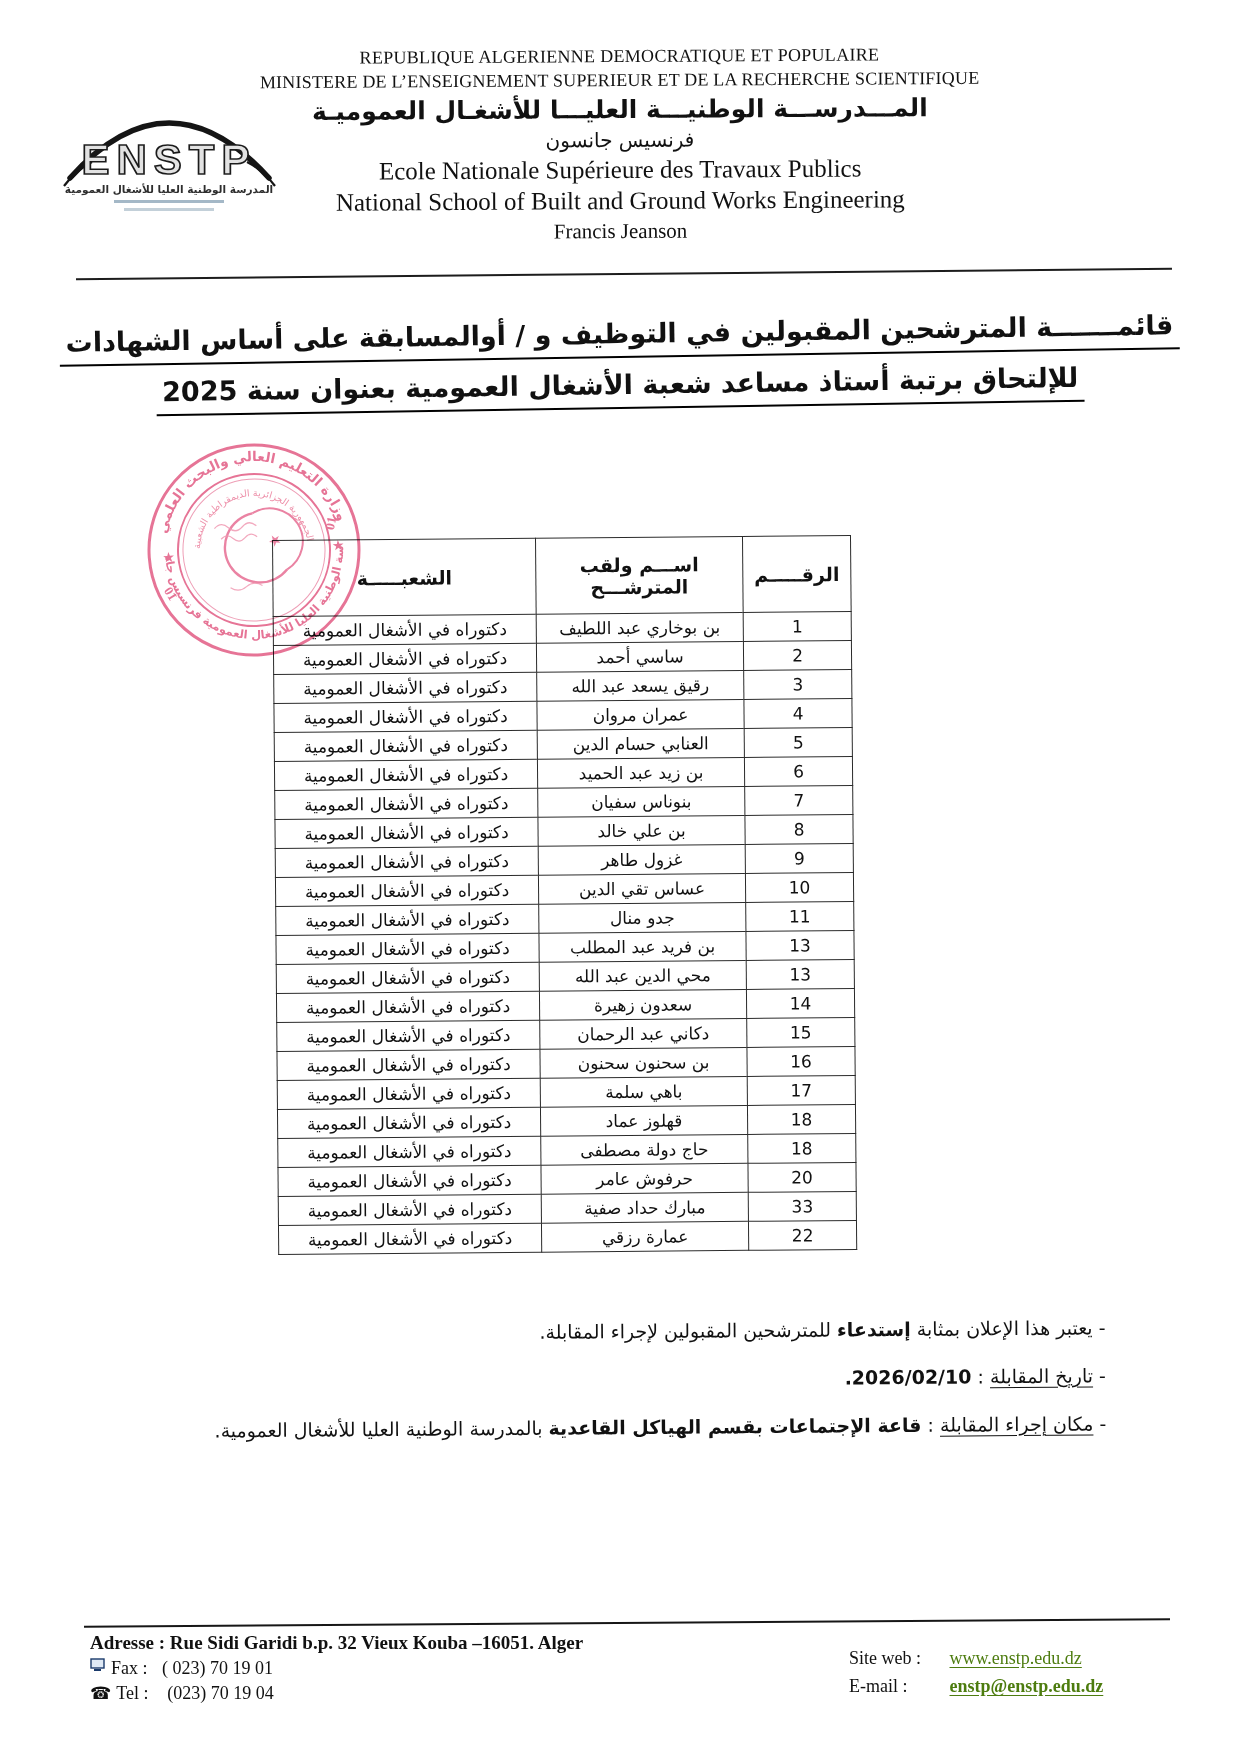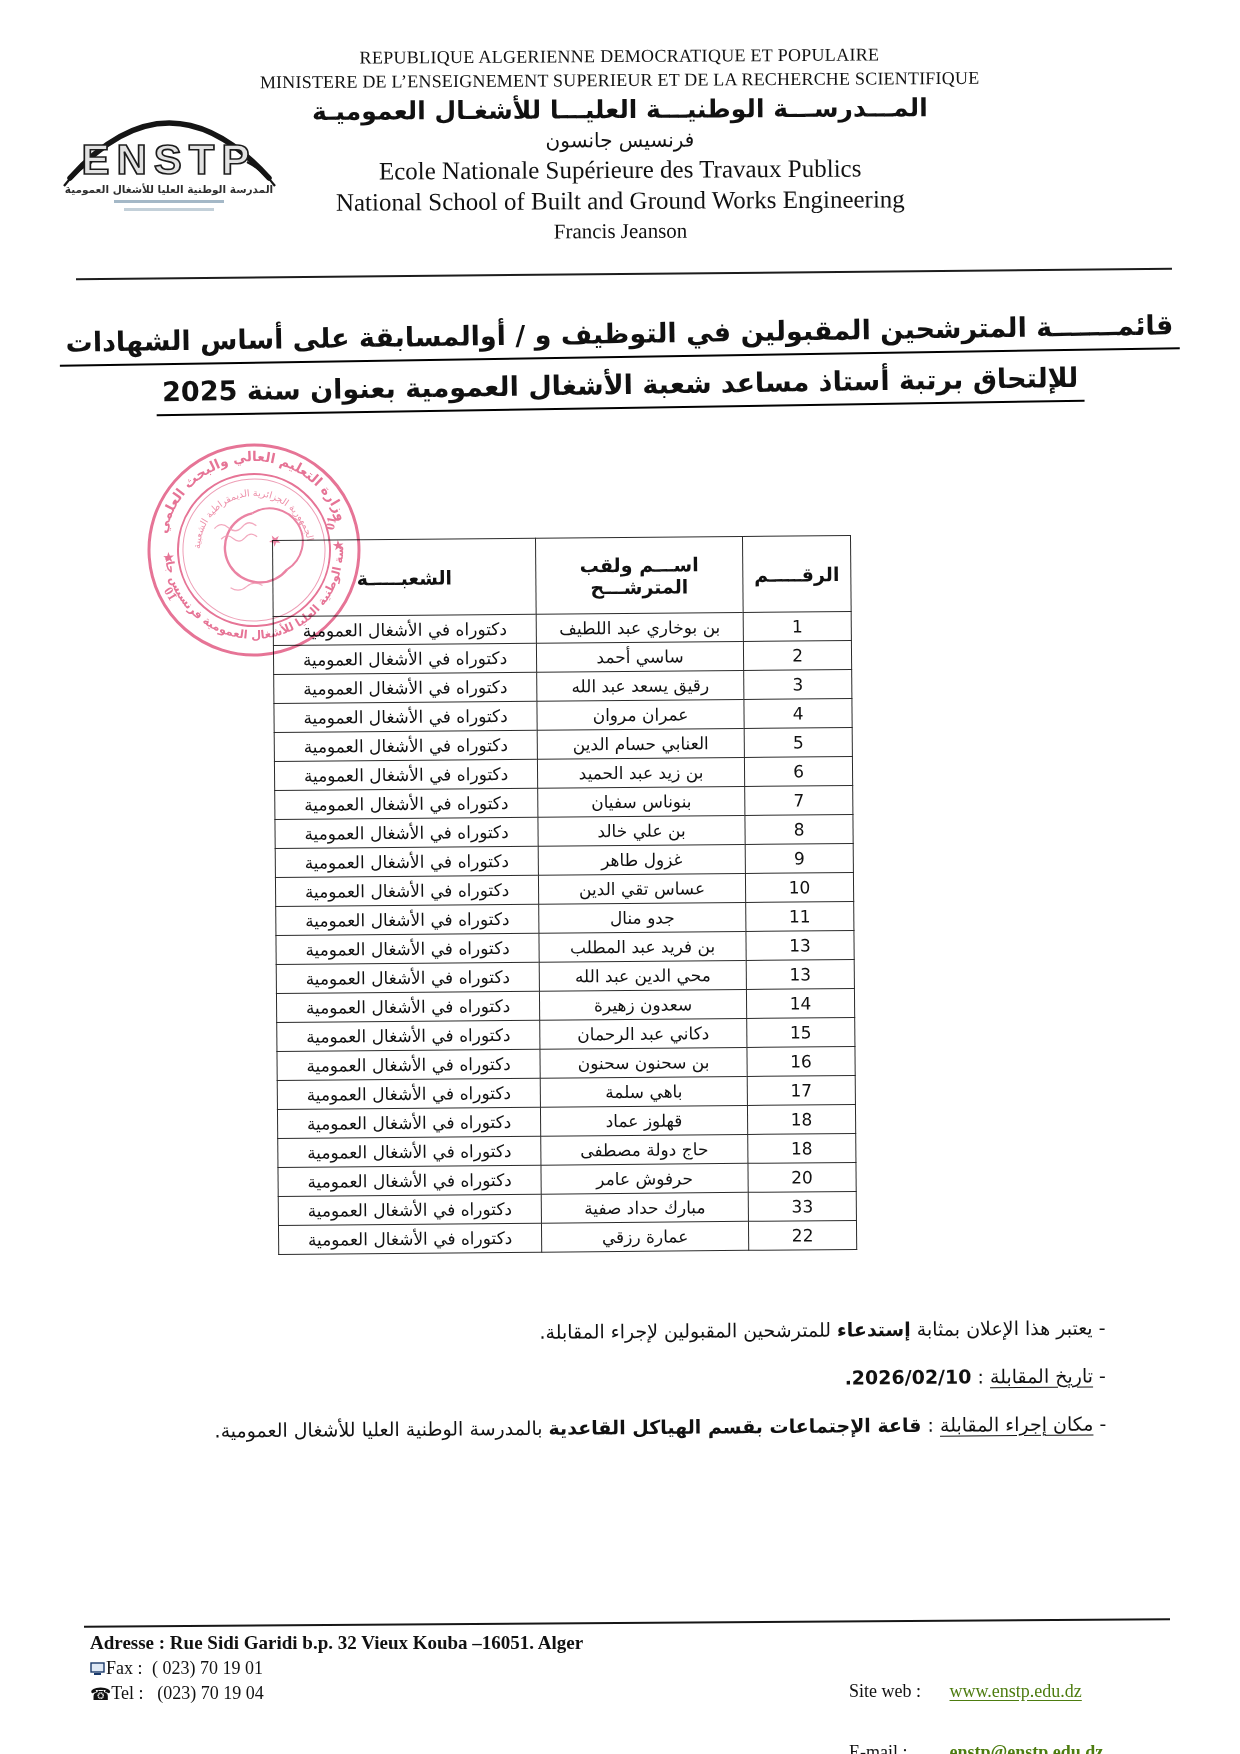--- a/index.html
+++ b/index.html
@@ -44,25 +44,25 @@
   
   .notes { position:absolute; top:1320px; right:130px; width:920px; direction:rtl; text-align:right; transform:rotate(-0.45deg); }
   .notes p { font-size:19px; margin-bottom:26px; white-space:nowrap; font-family:"DejaVu Sans",sans-serif; }
   .notes .b { font-weight:bold; }
   .notes .u { text-decoration:underline; text-underline-offset:4px; }
 
   
   .rule-bottom { position:absolute; top:1622px; left:80px; width:1086px; height:2px; background:#161616; transform:rotate(-0.4deg); }
   .f-left { position:absolute; left:86px; top:1632px; }
   .f-addr { font-size:19px; font-weight:bold;text-align:right; }
-  .f-line { font-size:18px; margin-top:4px; display:flex; align-items:center; }
+  .f-line { font-size:18px; margin-top:4px; display:flex; gap:5px; }
   .f-label { display:inline-block; min-width:46px; }
   .f-right { position:absolute; left:845px; top:1648px; font-size:18px; }
   .f-right .row { margin-bottom:7px; }
-  .f-rlabel { display:inline-block; min-width:96px;margin-top:33px; }
+  .f-rlabel { display:inline-block; min-width:96px; }
   .link { text-decoration:underline; text-underline-offset:3px; color:#4d7c0f; }
   .email-val { font-weight:bold;text-align:center; }
   .phone-glyph { font-family:"DejaVu Sans",sans-serif; font-size:17px; }
 </style>
 </head>
 <body>
 
 <div class="page">
 
   <div class="header-block">

